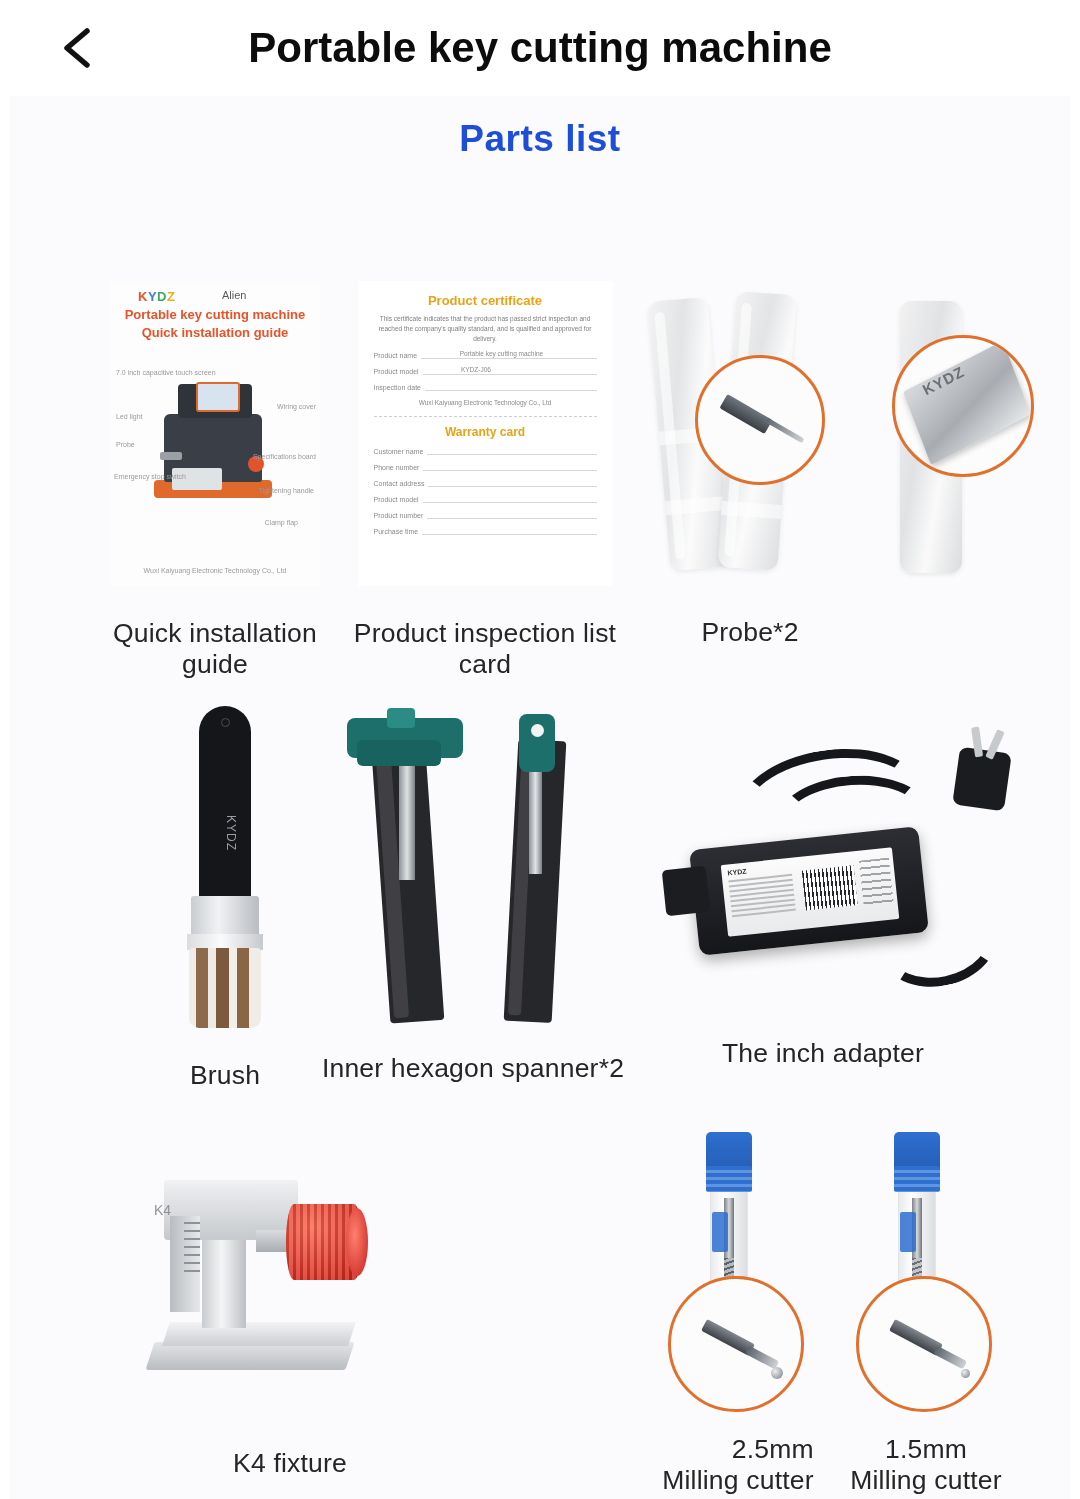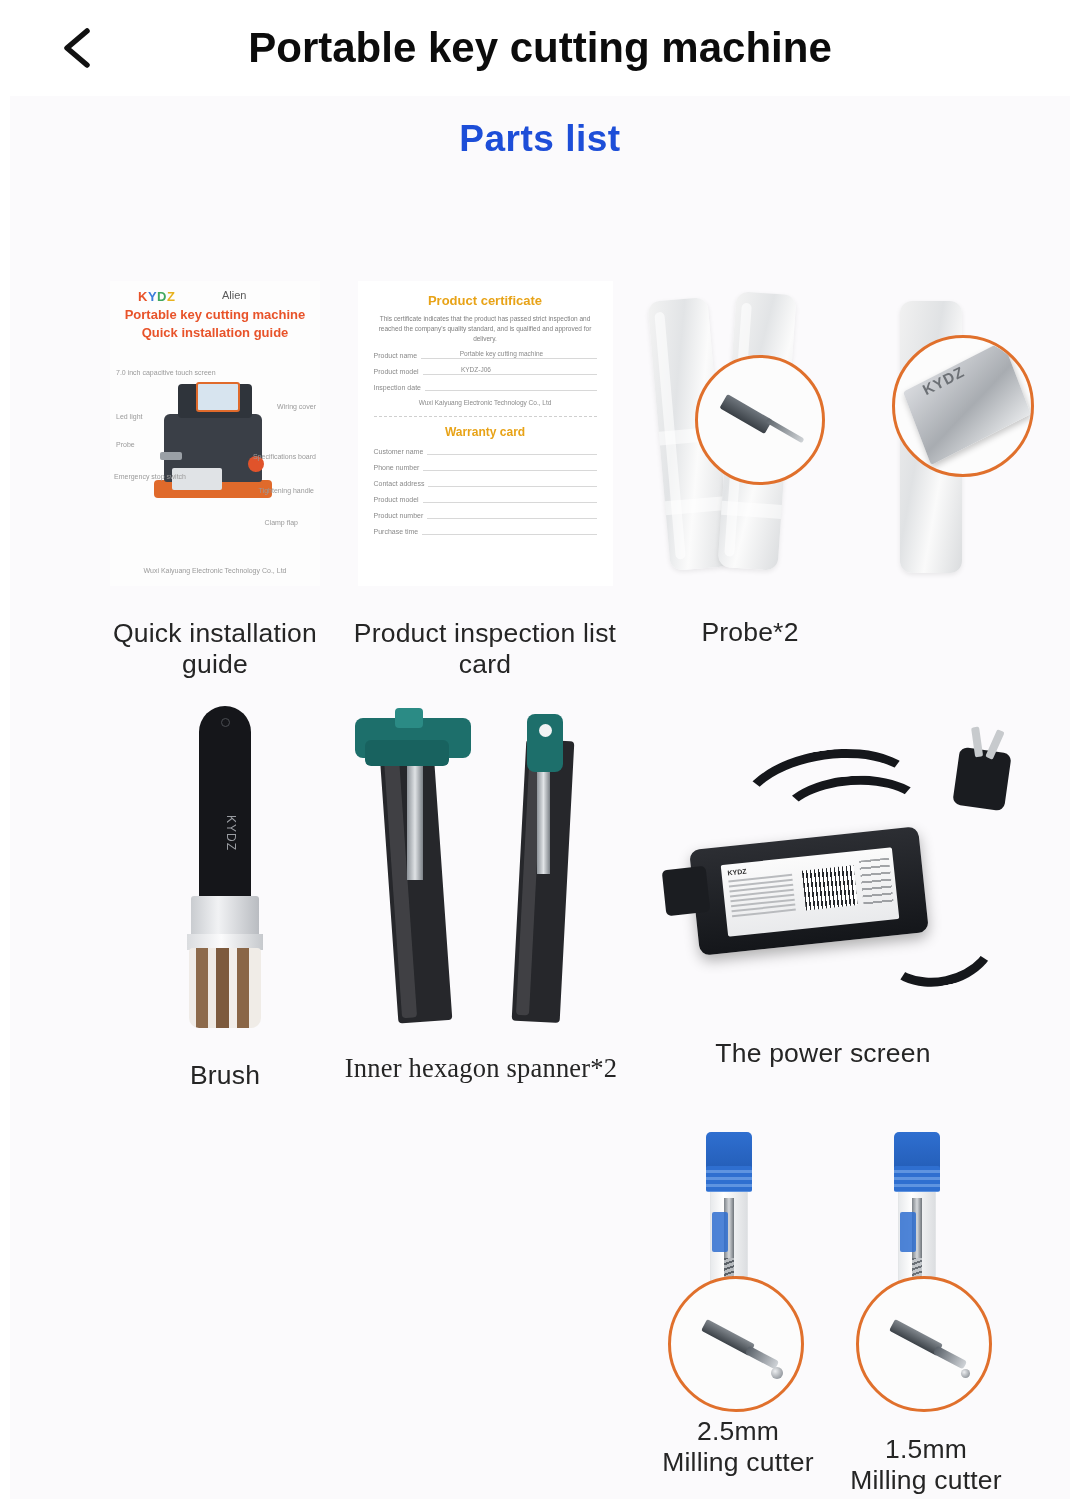--- a/index.html
+++ b/index.html
@@ -427,21 +427,21 @@
           <div class="br-logo">KYDZ</div>
           <div class="br-ferrule"></div>
           <div class="br-ferrule2"></div>
           <div class="br-bristles"></div>
         </div>
         <div class="caption" style="margin-top: 24px;">
           <div>Brush</div>
         </div>
       </div>
 
-      <div class="r2-cell cell" style="left: 306px; top: 4px; width: 310px; font-family: Liberation Serif, serif;">
+      <div class="r2-cell cell" style="left: 298px; top: 4px; width: 310px;">
         <div class="spanners">
           <div class="sp-bag sp1-bag">
               <div class="sp-bag-shine"></div>
             </div>
           <div class="sp-bag sp2-bag">
               <div class="sp-bag-shine"></div>
             </div>
           <div class="sp1-shaft"></div>
           <div class="sp1-head"></div>
           <div class="sp1-head2"></div>
@@ -476,45 +476,63 @@
                 <i></i>
                 <i></i>
                 <i></i>
                 <i></i>
               </div>
             <div class="ad-barcode"></div>
             <div class="ad-marks"></div>
           </div>
         </div>
         <div class="caption" style="margin-top: 22px;">
-          <div>The power screen</div>
+          <div>The inch adapter</div>
         </div>
       </div>
     </div>
 
     <div class="row3">
 
+      <div class="r3-cell cell" style="left: 110px; top: 30px; width: 320px;">
+        <div class="fixture">
+          <div class="fx-base"></div>
+          <div class="fx-base2"></div>
+          <div class="fx-col"></div>
+          <div class="fx-top"></div>
+          <div class="fx-jaw"></div>
+          <div class="fx-slots"></div>
+          <div class="fx-k4">K4</div>
+          <div class="fx-stem"></div>
+          <div class="fx-knob"></div>
+          <div class="fx-knob-r"></div>
+          <div class="fx-knob-cap"></div>
+        </div>
+        <div class="caption" style="margin-top: 42px;">
+          <div>K4 fixture</div>
+        </div>
+      </div>
 
       <div class="r3-cell cell" style="left: 638px; top: 0; width: 160px;">
         <div class="cutter">
           <div class="ct-tube"></div>
           <div class="ct-tool"></div>
           <div class="ct-flute"></div>
           <div class="ct-sticker"></div>
           <div class="ct-cap"></div>
           <div class="ct-cap-rings"></div>
           <div class="circle-zoom ct-zoom">
             <div class="ct-zoom-tool">
               <div class="ctz-shaft"></div>
                 <div class="ctz-tip"></div>
                 <div class="ctz-ball"></div>
             </div>
           </div>
         </div>
-        <div class="caption" style="">
+        <div class="caption" style="margin-top: 18px; text-align: right;">
           <div>2.5mm</div>
           <div>Milling cutter</div>
         </div>
       </div>
 
       <div class="r3-cell cell" style="left: 826px; top: 0; width: 160px;">
         <div class="cutter">
           <div class="ct-tube"></div>
           <div class="ct-tool"></div>
           <div class="ct-flute" style="background: repeating-linear-gradient(160deg,#6a7076 0 2px, #c3c7cb 2px 5px);"></div>

